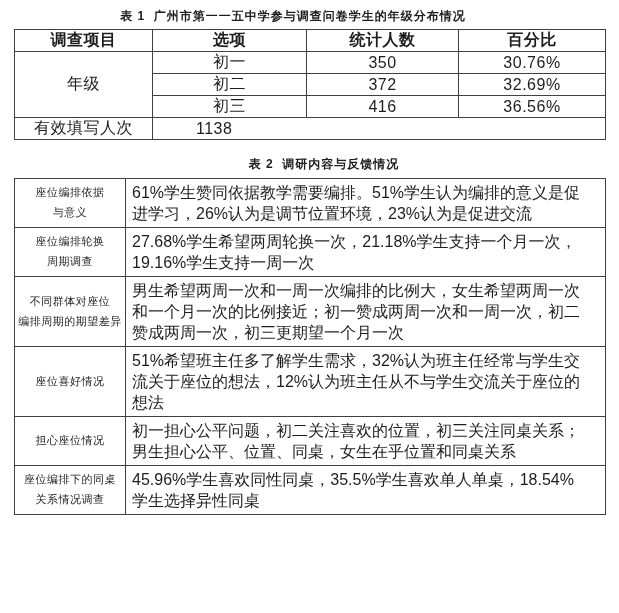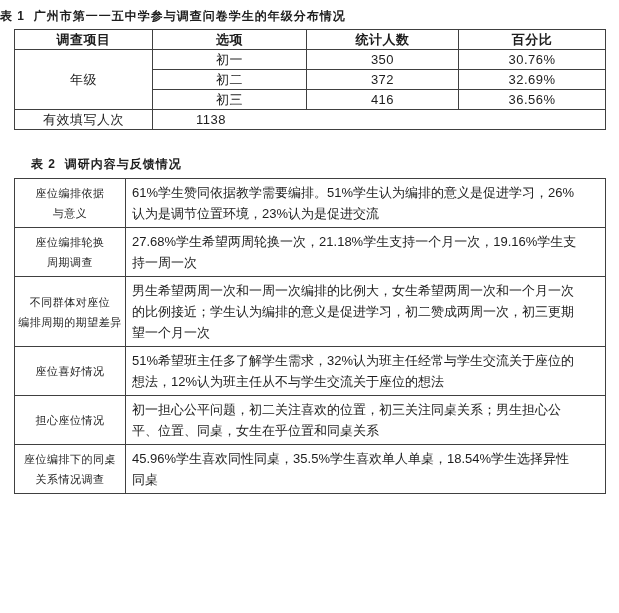--- a/index.html
+++ b/index.html
@@ -10,38 +10,39 @@
     background: #ffffff;
     position: relative;
     overflow: hidden;
     font-family: "Liberation Sans", "DejaVu Sans", sans-serif;
     color: #1d1d1d;
   }
   .table-title {
     position: absolute;
     left: 0;
     width: 586px;
+    text-align: center;
     font-size: 12px;
     font-weight: bold;
     letter-spacing: 1px;
     white-space: pre;
   }
   #title1 { top: 8px; }
   #title2 { top: 156px; margin-left: 31px; }
 
   table {
     position: absolute;
     border-collapse: collapse;
     table-layout: fixed;
     background: #ffffff;
   }
   th, td {
     border: 1px solid #404040;
     vertical-align: middle;
-    font-size: 13px;
+    font-size: 16px;
     font-weight: normal;
   }
   th { font-weight: bold; text-align: center; }
 
   
   #table1 { left: 14px; top: 29px; width: 591px; }
   #table1 th, #table1 td {
     height: 20px;
     text-align: center;
     padding: 0 2px;
@@ -56,20 +57,21 @@
   #table2 { left: 14px; top: 178px; width: 591px; }
   #table2 th { height: 24px; letter-spacing: 0.5px; }
   #table2 td { height: 43px; }
   #table2 td.item-cell {
     text-align: center;
     white-space: pre-line;
     line-height: 20px;
     font-size: 11px;
     padding: 2px 1px;
     letter-spacing: 0.5px;
+    font-family: Liberation Mono, monospace;
   }
   #table2 td.feedback-cell {
     text-align: left;
     white-space: pre-line;
     line-height: 21px;
     padding: 3px 24px 3px 6px;
   }
 </style>
 </head>
 <body>
@@ -127,21 +129,21 @@
       <td class="feedback-cell">61%学生赞同依据教学需要编排。51%学生认为编排的意义是促进学习，26%认为是调节位置环境，23%认为是促进交流</td>
     </tr>
     <tr>
       <td class="item-cell">座位编排轮换
 周期调查</td>
       <td class="feedback-cell">27.68%学生希望两周轮换一次，21.18%学生支持一个月一次，19.16%学生支持一周一次</td>
     </tr>
     <tr>
       <td class="item-cell">不同群体对座位
 编排周期的期望差异</td>
-      <td class="feedback-cell">男生希望两周一次和一周一次编排的比例大，女生希望两周一次和一个月一次的比例接近；学生认为编排的意义是促进学习，初二赞成两周一次，初三更期望一个月一次</td>
+      <td class="feedback-cell">男生希望两周一次和一周一次编排的比例大，女生希望两周一次和一个月一次的比例接近；初一赞成两周一次和一周一次，初二赞成两周一次，初三更期望一个月一次</td>
     </tr>
     <tr>
       <td class="item-cell">座位喜好情况</td>
       <td class="feedback-cell">51%希望班主任多了解学生需求，32%认为班主任经常与学生交流关于座位的想法，12%认为班主任从不与学生交流关于座位的想法</td>
     </tr>
     <tr>
       <td class="item-cell">担心座位情况</td>
       <td class="feedback-cell">初一担心公平问题，初二关注喜欢的位置，初三关注同桌关系；男生担心公平、位置、同桌，女生在乎位置和同桌关系</td>
     </tr>
     <tr>

